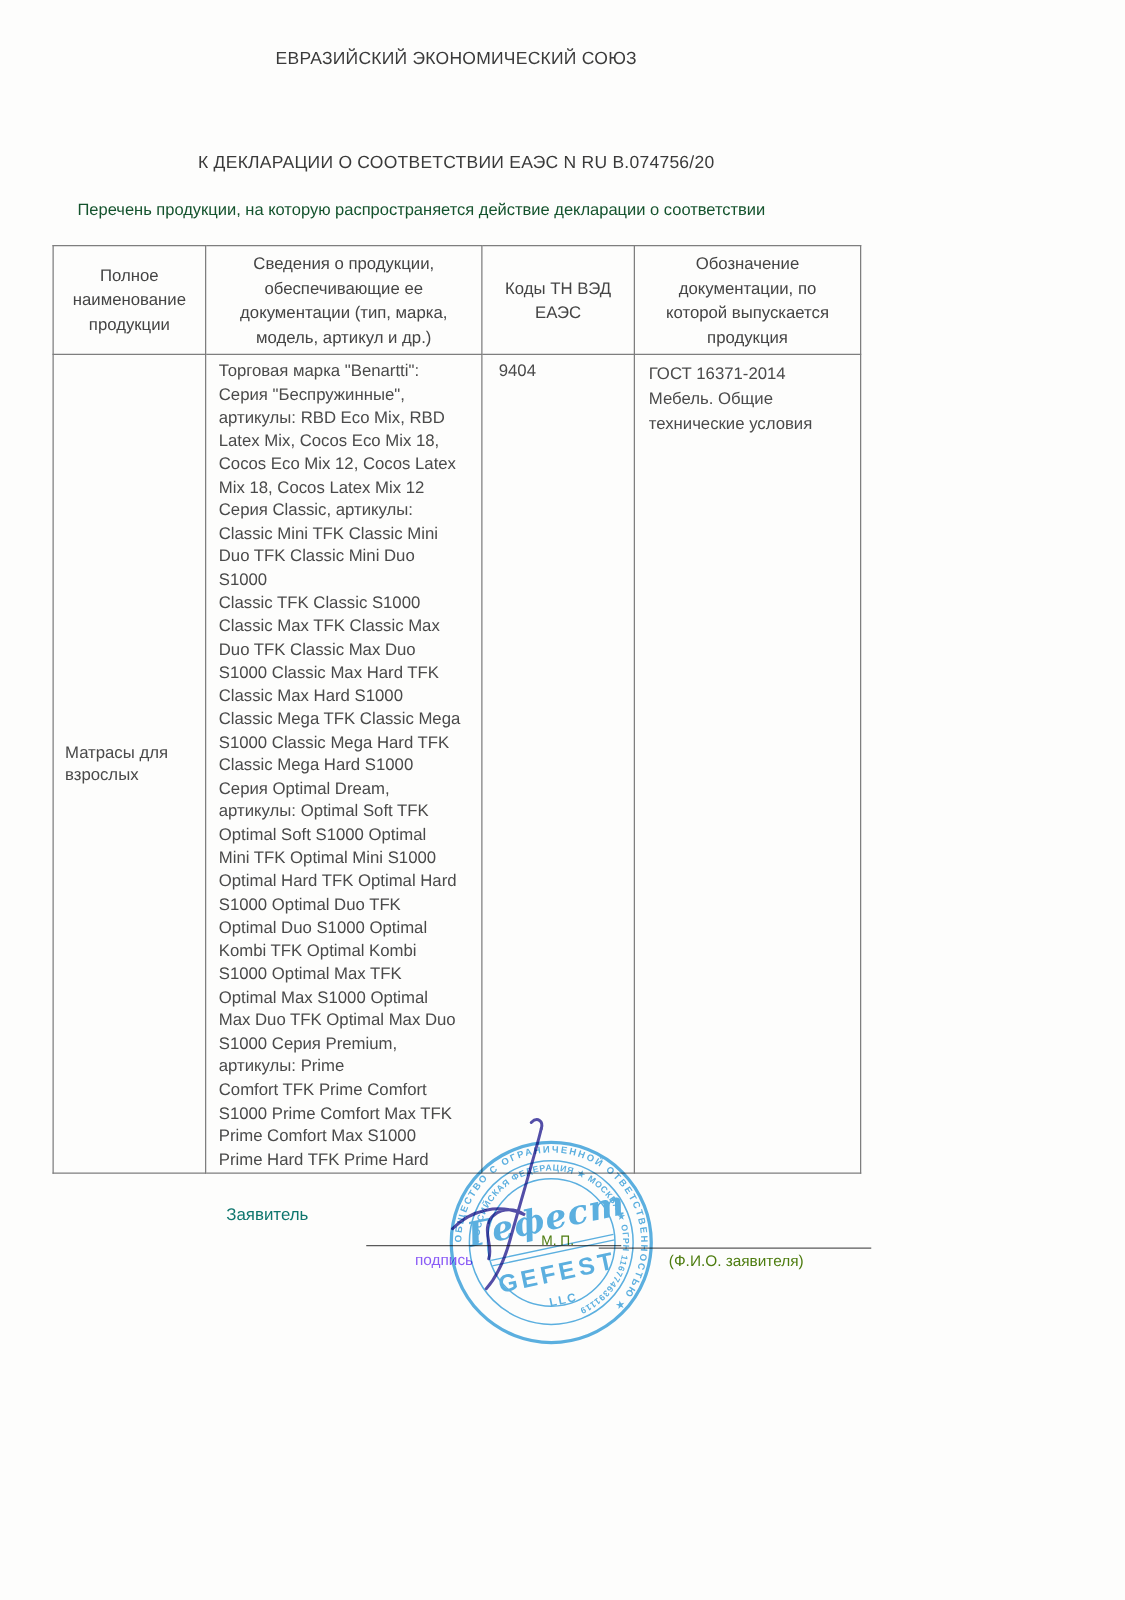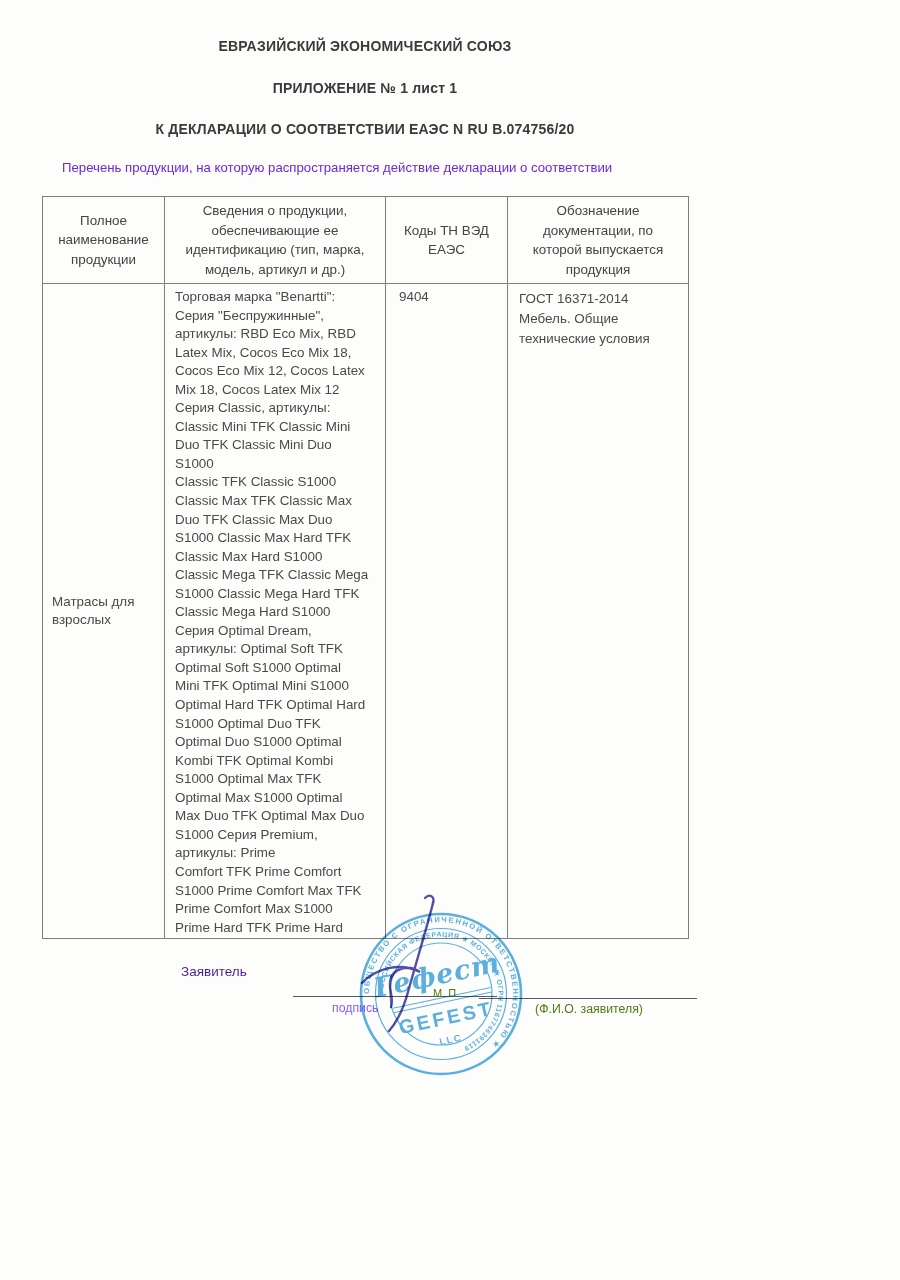--- a/index.html
+++ b/index.html
@@ -2,27 +2,27 @@
 <html><head>
 <meta charset="utf-8">
 <style>
   html,body { margin:0; padding:0; background:#ffffff; }
   .page {
     position:relative; width:900px; height:1280px; background:#fdfdfc;
     font-family:"Liberation Sans", sans-serif; color:#424242; overflow:hidden;
   }
   .abs { position:absolute; }
   .hdr {
-    left:42px; width:646px; text-align:center; font-weight:bold;
+    left:42px; width:646px; text-align:center; font-weight:normal;
     font-size:14px; color:#3a3a3a; letter-spacing:0.2px; white-space:pre-line;
   }
   .hdr-1 { top:38px; }
   .hdr-2 { top:80px; }
   .hdr-3 { top:121px; }
-  .intro { left:62px; top:160px; font-size:13.2px; color:#6d28d9; }
+  .intro { left:62px; top:160px; font-size:13.2px; color:#14532d; }
 
   table.products {
     position:absolute; left:42px; top:196px; width:646px;
     border-collapse:collapse; table-layout:fixed; font-size:13.4px; color:#4a4a4a;
   }
   table.products th, table.products td { border:1.5px solid #7e7e7e; }
   table.products th {
     font-weight:normal; text-align:center; vertical-align:middle;
     white-space:pre-line; height:86px; line-height:19.5px; font-size:13.4px;
     color:#444; padding:0 2px;
@@ -31,21 +31,21 @@
     vertical-align:middle; padding-left:9px; line-height:18.5px;
     white-space:pre-line; height:652px;
   }
   td.c2 {
     vertical-align:top; padding:4px 2px 0 10px; line-height:18.55px;
     white-space:pre-line; font-size:13.4px;
   }
   td.c3 { vertical-align:top; padding:5px 0 0 13px; white-space:pre-line; }
   td.c4 { vertical-align:top; padding:5px 0 0 11px; line-height:20px; white-space:pre-line; }
 
-  .applicant-label { left:181px; top:964px; font-size:13.5px; color:#4c1d95; }
+  .applicant-label { left:181px; top:964px; font-size:13.5px; color:#0f766e; }
   .sig-line   { left:293px; top:996px; width:204px; border-top:1.4px solid #5a5a5a; height:0; }
   .sig-caption{ left:332px; top:1001px; font-size:12.3px; color:#8b5cf6; }
   .mp-caption { left:433px; top:987px; font-size:11px; color:#4d7c0f; }
   .name-line  { left:479px; top:998px; width:218px; border-top:1.4px solid #5a5a5a; height:0; }
   .name-block {
     left:486px; top:960px; width:206px; text-align:center;
     font-size:13.5px; line-height:17.5px; white-space:pre-line; color:#454545;
   }
   .name-caption { left:486px; top:1002px; width:206px; text-align:center; font-size:12.3px; color:#4d7c0f; }
 
@@ -55,39 +55,38 @@
   .stamp-script { font-family:"DejaVu Serif", serif; font-style:italic; font-weight:bold; }
   .stamp-caps { font-family:"Liberation Sans", sans-serif; font-weight:bold; }
   .signature-svg { left:340px; top:888px; mix-blend-mode:multiply; }
 </style>
 </head>
 <body>
 
 <div class="page">
 
   <div class="abs hdr hdr-1">ЕВРАЗИЙСКИЙ ЭКОНОМИЧЕСКИЙ СОЮЗ</div>
-  <div class="abs hdr hdr-2">ПРИЛОЖЕНИЕ № 1 лист 1</div>
   <div class="abs hdr hdr-3">К ДЕКЛАРАЦИИ О СООТВЕТСТВИИ ЕАЭС N RU В.074756/20</div>
   <div class="abs intro">Перечень продукции, на которую распространяется действие декларации о соответствии</div>
 
   <table class="products">
     <colgroup>
       <col style="width:122px">
         <col style="width:221px">
         <col style="width:122px">
         <col style="width:181px">
     </colgroup>
     <thead>
       <tr>
         <th>Полное
 наименование
 продукции</th>
         <th>Сведения о продукции,
 обеспечивающие ее
-идентификацию (тип, марка,
+документации (тип, марка,
 модель, артикул и др.)</th>
         <th>Коды ТН ВЭД
 ЕАЭС</th>
         <th>Обозначение
 документации, по
 которой выпускается
 продукция</th>
       </tr>
     </thead>
     <tbody>

